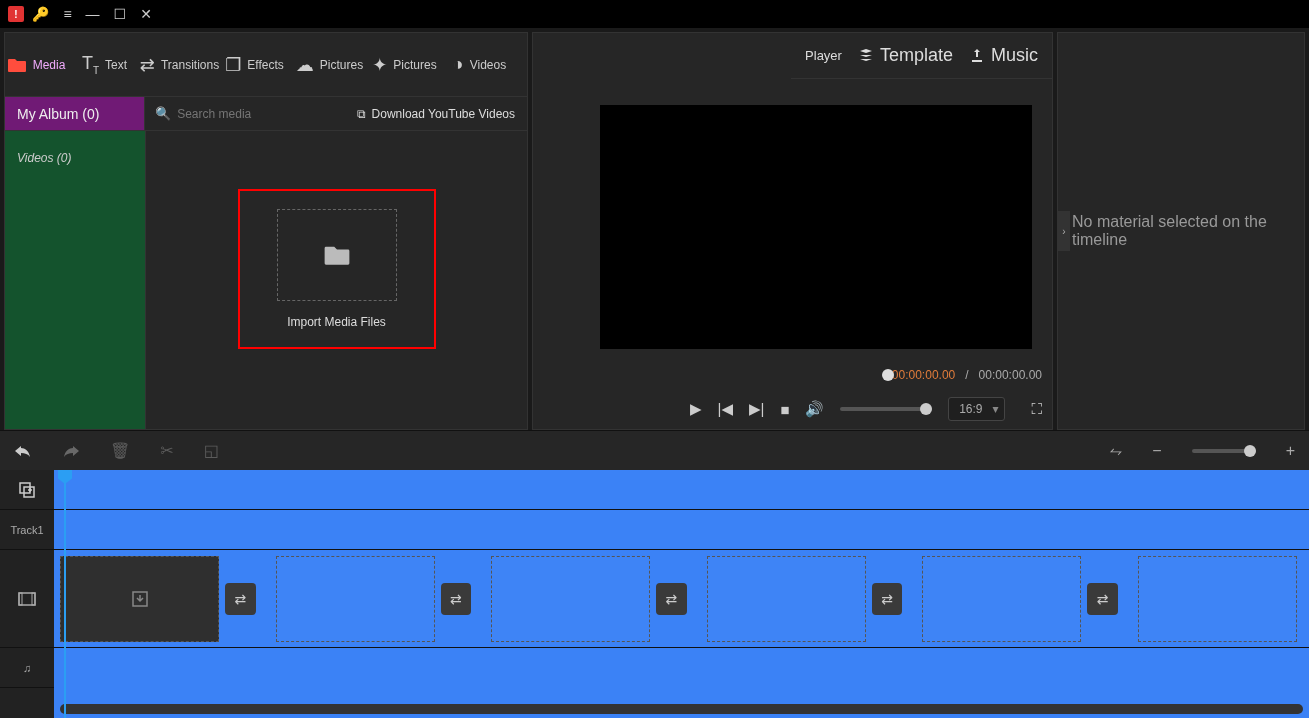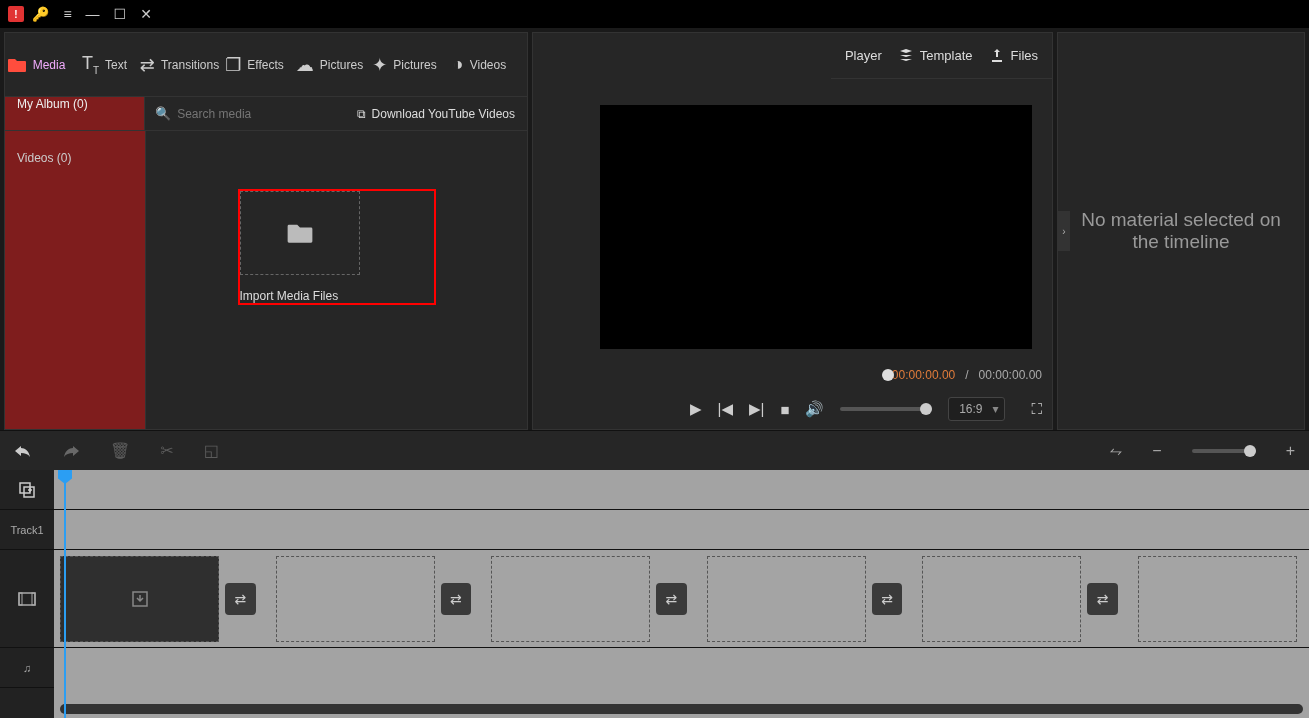--- a/index.html
+++ b/index.html
@@ -14,63 +14,63 @@
 
 .workspace { display: flex; height: 402px; background: #1a1a1a; padding: 4px 4px 0 4px; gap: 4px;}
 
 .left-panel { width: 524px; background: #262626; display: flex; flex-direction: column; border:1px solid #333;}
 .tabs { display: flex; height: 64px; border-bottom: 1px solid #333; }
 .tab { flex: 0 0 auto; width: 75px; display: flex; align-items: center; justify-content: center; gap: 6px; color: #ccc; cursor: pointer; font-size: 12px; }
 .tab.first{width:62px;}
 .tab.active { color: #f0abfc; }
 .tab .ticon { font-size: 18px; }
 .subbar { height: 34px; display: flex; align-items: center; border-bottom:1px solid #333;}
-.subbar .album-tab { height:100%; padding: 0 12px; display:flex;background: #7f1d1d; color: #eee; font-size: 12px; border-right:1px solid #333; width:140px;}
+.subbar .album-tab { height:100%; padding: 0 12px; display:flex;align-items:center; background: #701a75; color: #eee; font-size: 14px; border-right:1px solid #333; width:140px;}
 .subbar .search { flex:1; display:flex; align-items:center; padding:0 10px; color:#888; gap:6px;}
 .subbar .search input { background:transparent; border:none; outline:none; color:#ccc; font-size:12px; width:120px;}
 .subbar .dl { padding:0 12px; color:#ddd; font-size:12px; display:flex;align-items:center;gap:6px;cursor:pointer;}
 .left-body { flex:1; display:flex; }
-.side-nav { width:140px; background:#7f1d1d; padding:10px 0;}
+.side-nav { width:140px; background:#14532d; padding:10px 0;font-style:italic;}
 .side-nav .item { padding:10px 12px; color:#ccc; font-size:12px; cursor:pointer;}
 .media-area { flex:1; padding:10px; border-left:1px solid #333;}
-.import-box { width:198px; height:116px; border:2px solid #ff0000; display:flex; flex-direction:column; justify-content:center; gap:14px; margin:48px auto 0; cursor:pointer;}
+.import-box { width:198px; height:160px; border:2px solid #ff0000; display:flex; flex-direction:column; align-items:center; justify-content:center; gap:14px; margin:48px auto 0; cursor:pointer;}
 .import-inner { width:120px; height:92px; border:1px dashed #666; display:flex;align-items:center;justify-content:center;}
 .import-inner .ficon { color:#aaa; font-size:26px;}
 .import-box .lbl { color:#ddd; font-size:12px;}
 
 .player-panel { flex:1; background:#262626; border:1px solid #333; display:flex; flex-direction:column;align-items:flex-end;}
 .player-header { height:46px; display:flex; align-items:center; padding:0 14px; border-bottom:1px solid #333;}
 .player-header .ptitle { color:#ddd; font-size:13px; flex:1;}
-.player-header .pbtn { display:flex; align-items:center; gap:6px; color:#ddd; font-size:13px; margin-left:16px; cursor:pointer;}
+.player-header .pbtn { display:flex; align-items:center; gap:6px; color:#ddd; font-size:18px; margin-left:16px; cursor:pointer;}
 .video-stage { flex:1; display:flex; align-items:center; justify-content:center; padding:18px 20px 4px;}
 .video-canvas { width:432px; height:244px; background:#000;}
 .progress-row { height:28px; display:flex; align-items:center; padding:0 10px; gap:10px;}
 .progress-track { flex:1; height:4px; background:#444; border-radius:2px; position:relative;}
 .progress-track .phead { position:absolute; left:0; top:-4px; width:12px; height:12px; background:#ddd; border-radius:50%;}
 .time-cur { color:#e07b3a; font-size:12px;}
 .time-sep { color:#aaa; font-size:12px;}
 .time-tot { color:#aaa; font-size:12px;}
 .controls-row { height:40px; display:flex; align-items:center; padding:0 10px; gap:16px;}
 .controls-row .cicon { color:#ccc; font-size:15px; cursor:pointer;}
 .vol-track { width:92px; height:4px; background:#555; border-radius:2px; position:relative;}
 .vol-track .vhead { position:absolute; right:0; top:-4px; width:12px; height:12px; background:#ccc; border-radius:50%;}
 .ratio-sel { margin-left:auto; background:#1f1f1f; border:1px solid #444; color:#aaa; font-size:12px; padding:4px 22px 4px 10px; border-radius:3px; position:relative;}
 .ratio-sel::after{content:"▾"; position:absolute; right:6px; color:#888;}
 
 .right-panel { width:248px; background:#262626; border:1px solid #333; position:relative; display:flex; align-items:center; justify-content:center;}
 .right-panel .toggle { position:absolute; left:0; top:50%; transform:translateY(-50%); width:12px; height:40px; background:#333; display:flex;align-items:center;justify-content:center;color:#aaa;font-size:10px;cursor:pointer;}
-.right-panel .placeholder { color:#999; font-size:19px; text-align:center; padding:0 14px;}
+.right-panel .placeholder { color:#999; font-size:16px; padding:0 14px;}
 
 .toolbar2 { height:40px; background:#262626; display:flex; align-items:center; padding:0 14px; gap:30px; border-top:1px solid #111;}
 .toolbar2 .t2icon { color:#aaa; font-size:16px; cursor:pointer;}
 .toolbar2 .spacer { flex:1;}
 .zoom-track { width:64px; height:4px; background:#555; border-radius:2px; position:relative;}
 .zoom-track .zhead { position:absolute; right:0; top:-4px; width:12px; height:12px; background:#ccc; border-radius:50%;}
 
-.timeline { height:248px; background:#a3a3a3; display:flex;}
+.timeline { height:248px; background:#3b82f6; display:flex;}
 .track-labels { width:54px; background:#222; display:flex; flex-direction:column;}
 .track-labels .tl-cell { height:40px; border-bottom:1px solid #111; display:flex;align-items:center;justify-content:center; color:#aaa; font-size:11px;}
 .track-labels .tl-cell.media { height:98px;}
 .tracks-area { flex:1; position:relative; overflow:hidden;}
 .playhead { position:absolute; left:10px; top:0; bottom:0; width:2px; background:#2b9ef3; z-index:5;}
 .playhead::before { content:""; position:absolute; top:0; left:-6px; width:14px; height:14px; background:#2b9ef3; clip-path: polygon(0 0,100% 0,100% 60%,50% 100%,0 60%);}
 .ruler { height:40px; border-bottom:1px solid #111;}
 .track1-lbl-row { height:40px; border-bottom:1px solid #111; display:flex; align-items:center;}
 .media-track { height:98px; border-bottom:1px solid #111; display:flex; align-items:center; padding:6px 6px; gap:0;}
 .clip-slot { width:168px; height:86px; border:1px dashed #555; background:rgba(255,255,255,0.02); display:flex; align-items:center; justify-content:center; margin-right:6px;}
@@ -175,21 +175,21 @@
             </svg>
         </span>
         <span>Template</span>
       </div>
       <div class="pbtn">
         <span>
           <svg width="16" height="16" viewBox="0 0 16 16">
               <path fill="#ddd" d="M8 1l3 3H9v5H7V4H5z M3 12h10v2H3z"></path>
             </svg>
         </span>
-        <span>Files</span>
+        <span>Music</span>
       </div>
     </div>
     <div class="video-stage">
       <div class="video-canvas"></div>
     </div>
     <div class="progress-row">
       <div class="progress-track">
         <div class="phead"></div>
       </div>
       <span class="time-cur">00:00:00.00</span>

